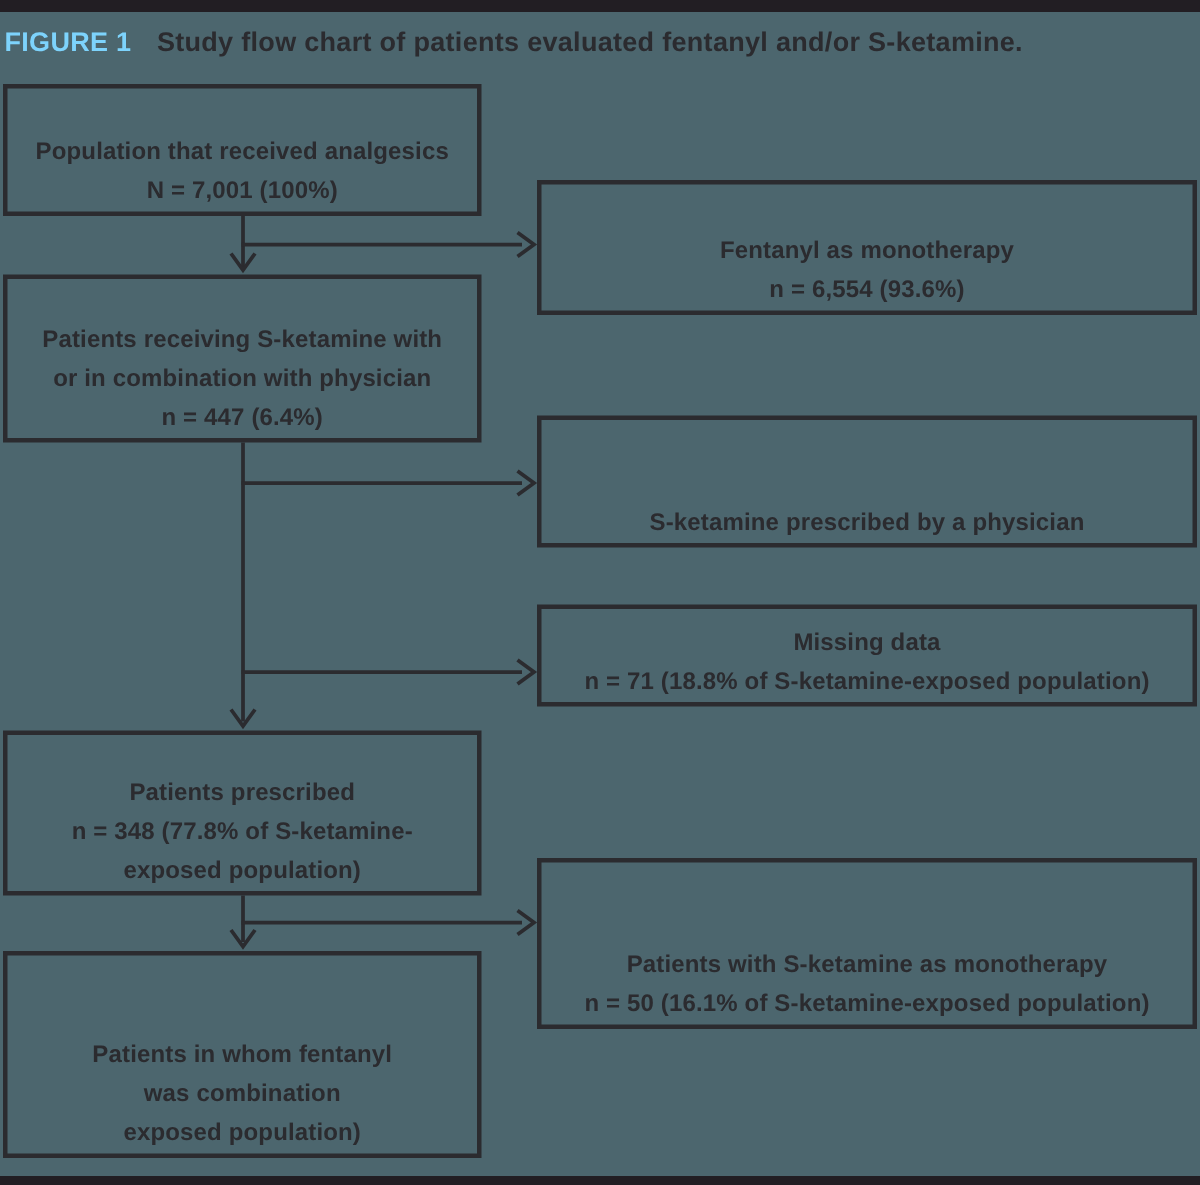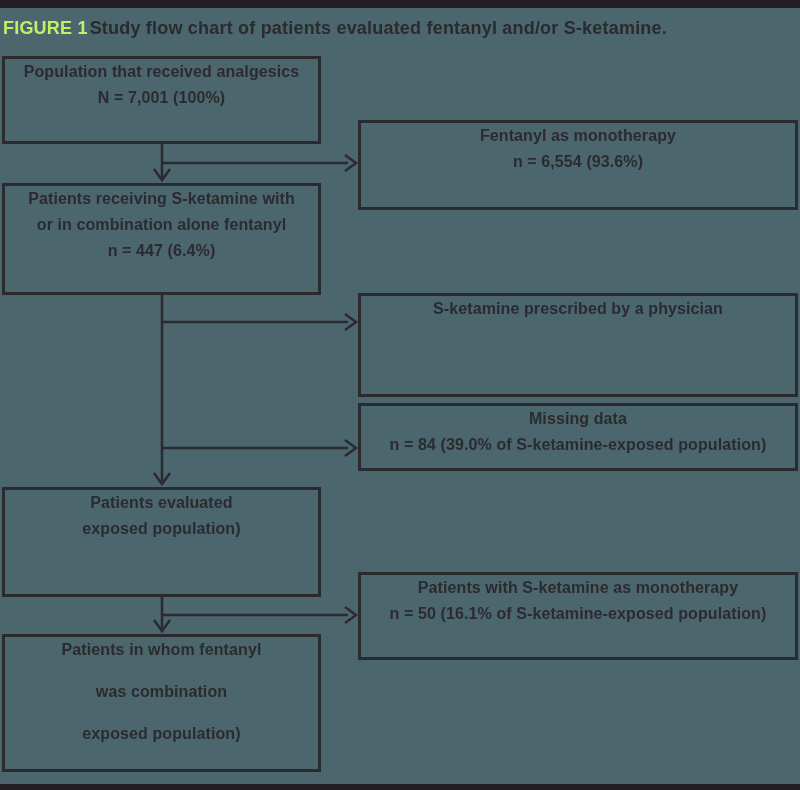--- a/index.html
+++ b/index.html
@@ -28,52 +28,52 @@
     left: 3px;
     top: 18px;
     width: 780px;
     font-size: 18px;
     font-weight: 700;
     letter-spacing: 0.2px;
     color: #2b2b2f;
     white-space: nowrap;
   }
   .figure-title .figure-label {
-    color: #bef264;
-    margin-right: 2px;
+    color: #7dd3fc;
+    margin-right: 17px;
   }
 
   .flow-box {
     position: absolute;
     box-sizing: border-box;
     border: 3px solid #2b2b2f;
     background: transparent;
     display: flex;
     flex-direction: column;
-    justify-content: flex-start;
+    justify-content: flex-end;
     align-items: center;
     text-align: center;
     color: #2b2b2f;
     font-size: 16px;
     font-weight: 700;
     line-height: 26px;
     letter-spacing: 0.1px;
   }
   .left-col  { left: 2px;   width: 319px; }
   .right-col { left: 358px; width: 440px; }
 
   #box-population            { top: 56px;  height: 88px;  }
   #box-sketamine-exposed     { top: 183px; height: 112px; }
   #box-evaluated             { top: 487px; height: 110px; }
-  #box-fentanyl-insufficient { top: 634px; height: 138px; gap: 16px; }
+  #box-fentanyl-insufficient { top: 634px; height: 138px; }
 
   #box-fentanyl-mono         { top: 120px; height: 90px; }
-  #box-physician-prescribed  { top: 293px; height: 104px; }
+  #box-physician-prescribed  { top: 277px; height: 88px; }
   #box-missing-data          { top: 403px; height: 68px; }
-  #box-sketamine-mono        { top: 572px; height: 88px; }
+  #box-sketamine-mono        { top: 572px; height: 114px; }
 
   svg.connectors {
     position: absolute;
     left: 0;
     top: 0;
     pointer-events: none;
   }
   svg.connectors line,
   svg.connectors polyline {
     stroke: #2b2b2f;
@@ -114,47 +114,48 @@
   <polyline points="345,607 356,615 345,623"></polyline>
 </svg>
 
 <div id="box-population" class="flow-box left-col">
   <div>Population that received analgesics</div>
   <div>N = 7,001 (100%)</div>
 </div>
 
 <div id="box-sketamine-exposed" class="flow-box left-col">
   <div>Patients receiving S-ketamine with</div>
-  <div>or in combination alone fentanyl</div>
+  <div>or in combination with physician</div>
   <div>n = 447 (6.4%)</div>
 </div>
 
 <div id="box-evaluated" class="flow-box left-col">
-  <div>Patients evaluated</div>
+  <div>Patients prescribed</div>
+  <div>n = 348 (77.8% of S-ketamine-</div>
   <div>exposed population)</div>
 </div>
 
 <div id="box-fentanyl-insufficient" class="flow-box left-col">
   <div>Patients in whom fentanyl</div>
   <div>was combination</div>
   <div>exposed population)</div>
 </div>
 
 <div id="box-fentanyl-mono" class="flow-box right-col">
   <div>Fentanyl as monotherapy</div>
   <div>n = 6,554 (93.6%)</div>
 </div>
 
 <div id="box-physician-prescribed" class="flow-box right-col">
   <div>S-ketamine prescribed by a physician</div>
 </div>
 
 <div id="box-missing-data" class="flow-box right-col">
   <div>Missing data</div>
-  <div>n = 84 (39.0% of S-ketamine-exposed population)</div>
+  <div>n = 71 (18.8% of S-ketamine-exposed population)</div>
 </div>
 
 <div id="box-sketamine-mono" class="flow-box right-col">
   <div>Patients with S-ketamine as monotherapy</div>
   <div>n = 50 (16.1% of S-ketamine-exposed population)</div>
 </div>
 
 <div class="bar bottom"></div>
 
 </body></html>

